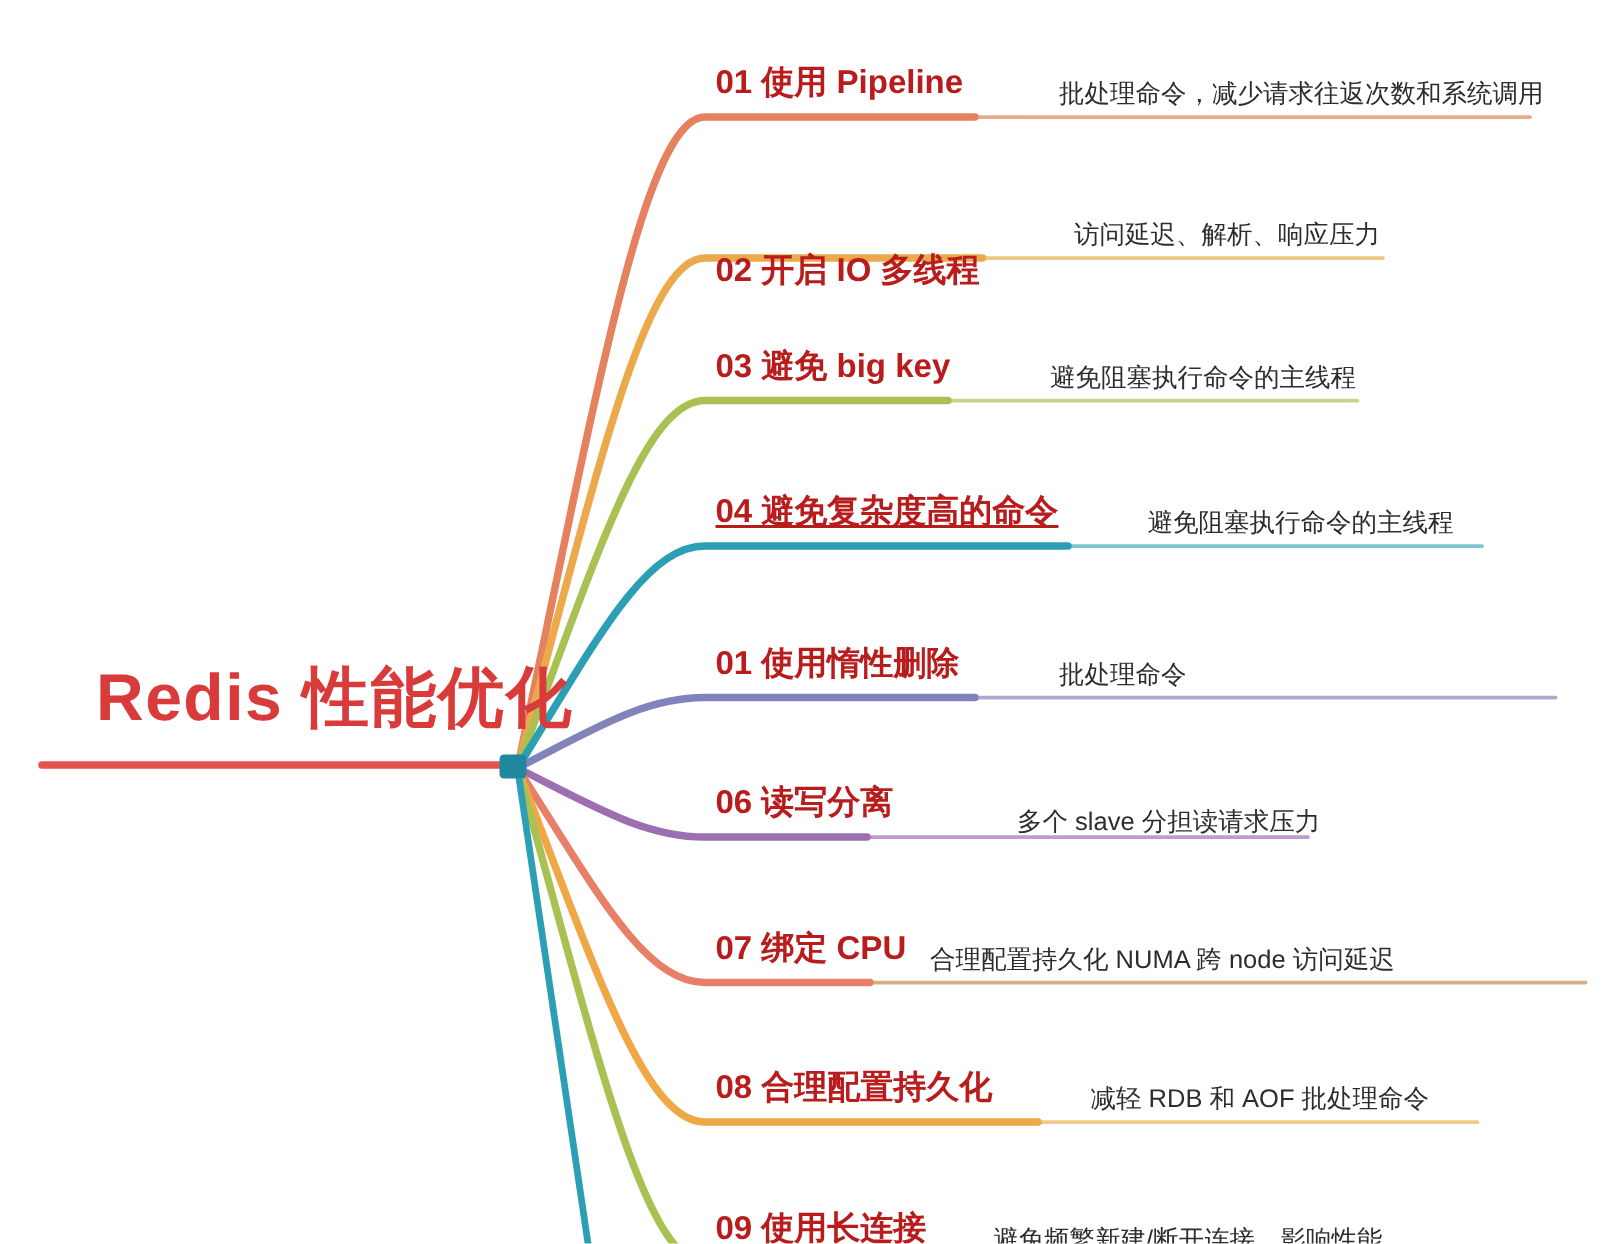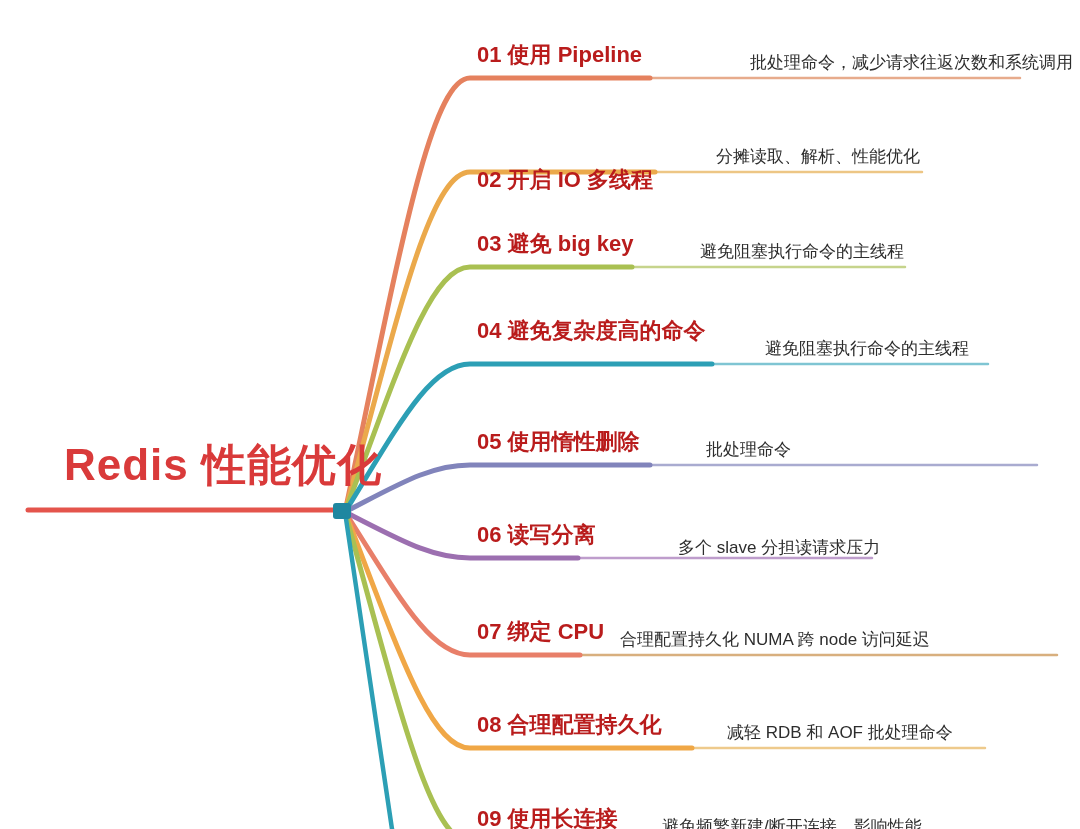--- a/index.html
+++ b/index.html
@@ -48,36 +48,36 @@
       <path d="M 684 748 L 985 748" stroke="#EECA8C" stroke-width="2.5" fill="none" stroke-linecap="round"></path>
       <path d="M 345 512 C 398 648.88, 430 748, 470 748 L 692 748" stroke="#F0A746" stroke-width="5" fill="none" stroke-linecap="round"></path>
       <path d="M 632 842 L 1010 842" stroke="#C6D48C" stroke-width="2.5" fill="none" stroke-linecap="round"></path>
       <path d="M 345 512 C 398 703.4, 430 842, 470 842 L 640 842" stroke="#A9C052" stroke-width="5" fill="none" stroke-linecap="round"></path>
       <path d="M 345 512 L 392 829 L 398 860" stroke="#2C9FB5" stroke-width="4.5" fill="none" stroke-linecap="round"></path>
       <rect x="333" y="503" width="18" height="16" rx="3" fill="#1F87A0"></rect>
     </svg>
   <h1 class="root-title" style="color: rgb(217, 58, 58);">Redis 性能优化</h1>
   <div id="branches">
       <div class="topic-label" style="bottom: 761px;">01 使用 Pipeline</div>
-      <div class="detail-text" style="left: 706px; bottom: 753px; margin-left: 44px;">
+      <div class="detail-text" style="left: 706px; bottom: 753px;">
         <div>批处理命令，减少请求往返次数和系统调用</div>
       </div>
       <div class="topic-label" style="bottom: 636px;">02 开启 IO 多线程</div>
       <div class="detail-text" style="left: 716px; bottom: 659px;">
-        <div>分摊读取、解析、性能优化</div>
+        <div>访问延迟、解析、响应压力</div>
       </div>
       <div class="topic-label" style="bottom: 572px;">03 避免 big key</div>
       <div class="detail-text" style="left: 700px; bottom: 564px;">
         <div>避免阻塞执行命令的主线程</div>
       </div>
-      <div class="topic-label" style="bottom: 485px;">04 避免复杂度高的命令</div>
+      <div class="topic-label" style="bottom: 475px; text-decoration: underline;">04 避免复杂度高的命令</div>
       <div class="detail-text" style="left: 765px; bottom: 467px;">
         <div>避免阻塞执行命令的主线程</div>
       </div>
-      <div class="topic-label" style="bottom: 374px;">05 使用惰性删除</div>
+      <div class="topic-label" style="bottom: 374px;">01 使用惰性删除</div>
       <div class="detail-text" style="left: 706px; bottom: 366px;">
         <div>批处理命令</div>
       </div>
       <div class="topic-label" style="bottom: 281px;">06 读写分离</div>
       <div class="detail-text" style="left: 678px; bottom: 268px;">
         <div>多个 slave 分担读请求压力</div>
       </div>
       <div class="topic-label" style="bottom: 184px;">07 绑定 CPU</div>
       <div class="detail-text" style="left: 620px; bottom: 176px;">
         <div>合理配置持久化 NUMA 跨 node 访问延迟</div>

